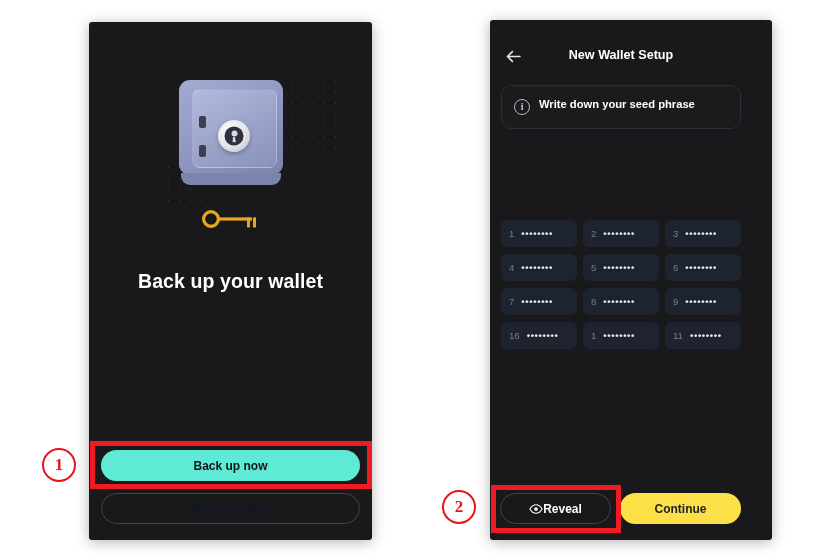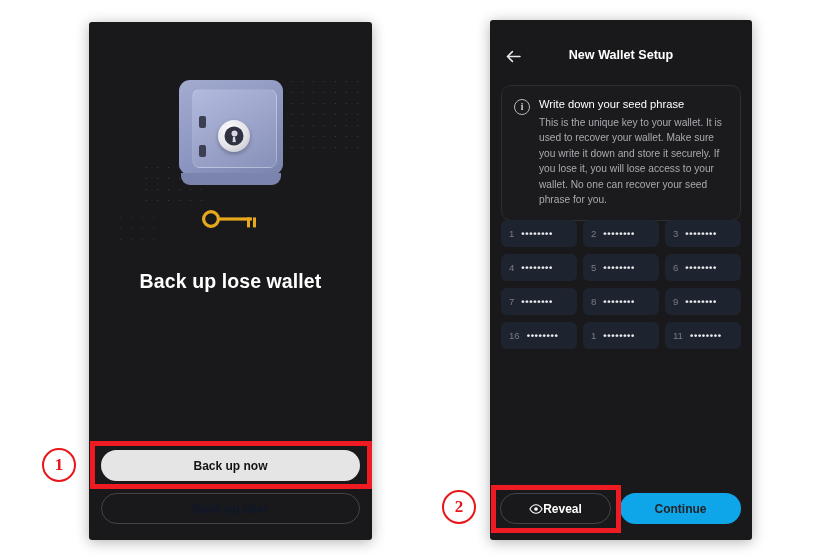--- a/index.html
+++ b/index.html
@@ -28,20 +28,21 @@
     width: 283px;
     height: 518px;
     border-radius: 3px;
   }
   #phone-right {
     left: 490px;
     top: 20px;
     width: 262px;
     height: 520px;
     border-radius: 3px;
+    padding-left: 20px;
   }
 
   
   .illus {
     position: absolute;
     left: 0;
     top: 40px;
     width: 283px;
     height: 205px;
   }
@@ -168,21 +169,21 @@
     font-size: 12px;
     font-weight: bold;
     border-radius: 22px;
     cursor: pointer;
     user-select: none;
   }
   #btn-backup-now {
     position: absolute;
     left: 101px; top: 450px;
     width: 259px; height: 31px;
-    background: #e5e5e5;
+    background: #5eead4;
     color: #141416;
   }
   #btn-backup-later {
     position: absolute;
     left: 101px; top: 493px;
     width: 259px; height: 31px;
     background: transparent;
     color: #0f172a;
     border: 1px solid #43444a;
   }
@@ -233,21 +234,21 @@
     font-size: 9.5px;
     font-weight: bold;
     display: flex; align-items: center; justify-content: center;
     font-family: "Liberation Serif", serif;
     margin-top: 1px;
   }
   .info-text { flex: 1 1 auto; }
   .info-title {
     color: #ffffff;
     font-size: 11.2px;
-    font-weight: normal;
+    font-weight: bold;
     margin-bottom: 5px;
   }
   .info-body {
     color: #a9aab0;
     font-size: 10.2px;
     line-height: 15.4px;
   }
 
   
   #seed-grid {
@@ -287,21 +288,21 @@
     width: 111px; height: 31px;
     background: transparent;
     color: #ffffff;
     border: 1px solid #43444a;
     gap: 0;
   }
   #btn-continue {
     position: absolute;
     left: 620px; top: 493px;
     width: 121px; height: 31px;
-    background: #0ea5e9;
+    background: #fde047;
     color: #232325;
     border: none;
   }
 
   
   .step-badge {
     position: absolute;
     width: 30px; height: 30px;
     border-radius: 50%;
     border: 2.6px solid #e8161a;
@@ -353,42 +354,41 @@
     <div class="key-wrap">
       <svg width="62" height="22" viewBox="0 0 62 22">
         <circle cx="11" cy="11" r="7.4" fill="none" stroke="#e8a81e" stroke-width="3.2"></circle>
         <rect x="18" y="9.4" width="34" height="3.2" fill="#e8a81e"></rect>
         <rect x="47" y="9.4" width="3" height="10" fill="#e8a81e"></rect>
         <rect x="53" y="9.4" width="3" height="10" fill="#e8a81e"></rect>
       </svg>
     </div>
   </div>
 
-  <div class="l-title">Back up lose wallet</div>
+  <div class="l-title">Back up your wallet</div>
 </div>
 
 <div class="btn" id="btn-backup-now">Back up now</div>
 <div class="btn" id="btn-backup-later">Back up later</div>
 
 <div class="phone" id="phone-right">
 
   <div class="r-header">
     <div id="back-arrow">
       <svg width="15" height="13" viewBox="0 0 15 13">
         <path d="M14 6.5 H2 M6.4 1.6 L1.4 6.5 L6.4 11.4" fill="none" stroke="#e7e8ec" stroke-width="1.5" stroke-linecap="round" stroke-linejoin="round"></path>
       </svg>
     </div>
     <div class="r-title">New Wallet Setup</div>
   </div>
 
   <div id="info-card">
     <div id="info-icon">i</div>
     <div class="info-text">
       <div class="info-title">Write down your seed phrase</div>
-      <div class="info-body">This is the unique key to your wallet. It is used to recover your wallet. Make sure you write it down and store it securely. If you lose it, you will lose access to your wallet. No one can recover your seed phrase for you.</div>
     </div>
   </div>
 
   <div id="seed-grid">
       <div class="seed-cell">
         <span class="seed-num">1</span>
         <span class="seed-mask">••••••••</span>
       </div>
       <div class="seed-cell">
         <span class="seed-num">2</span>

